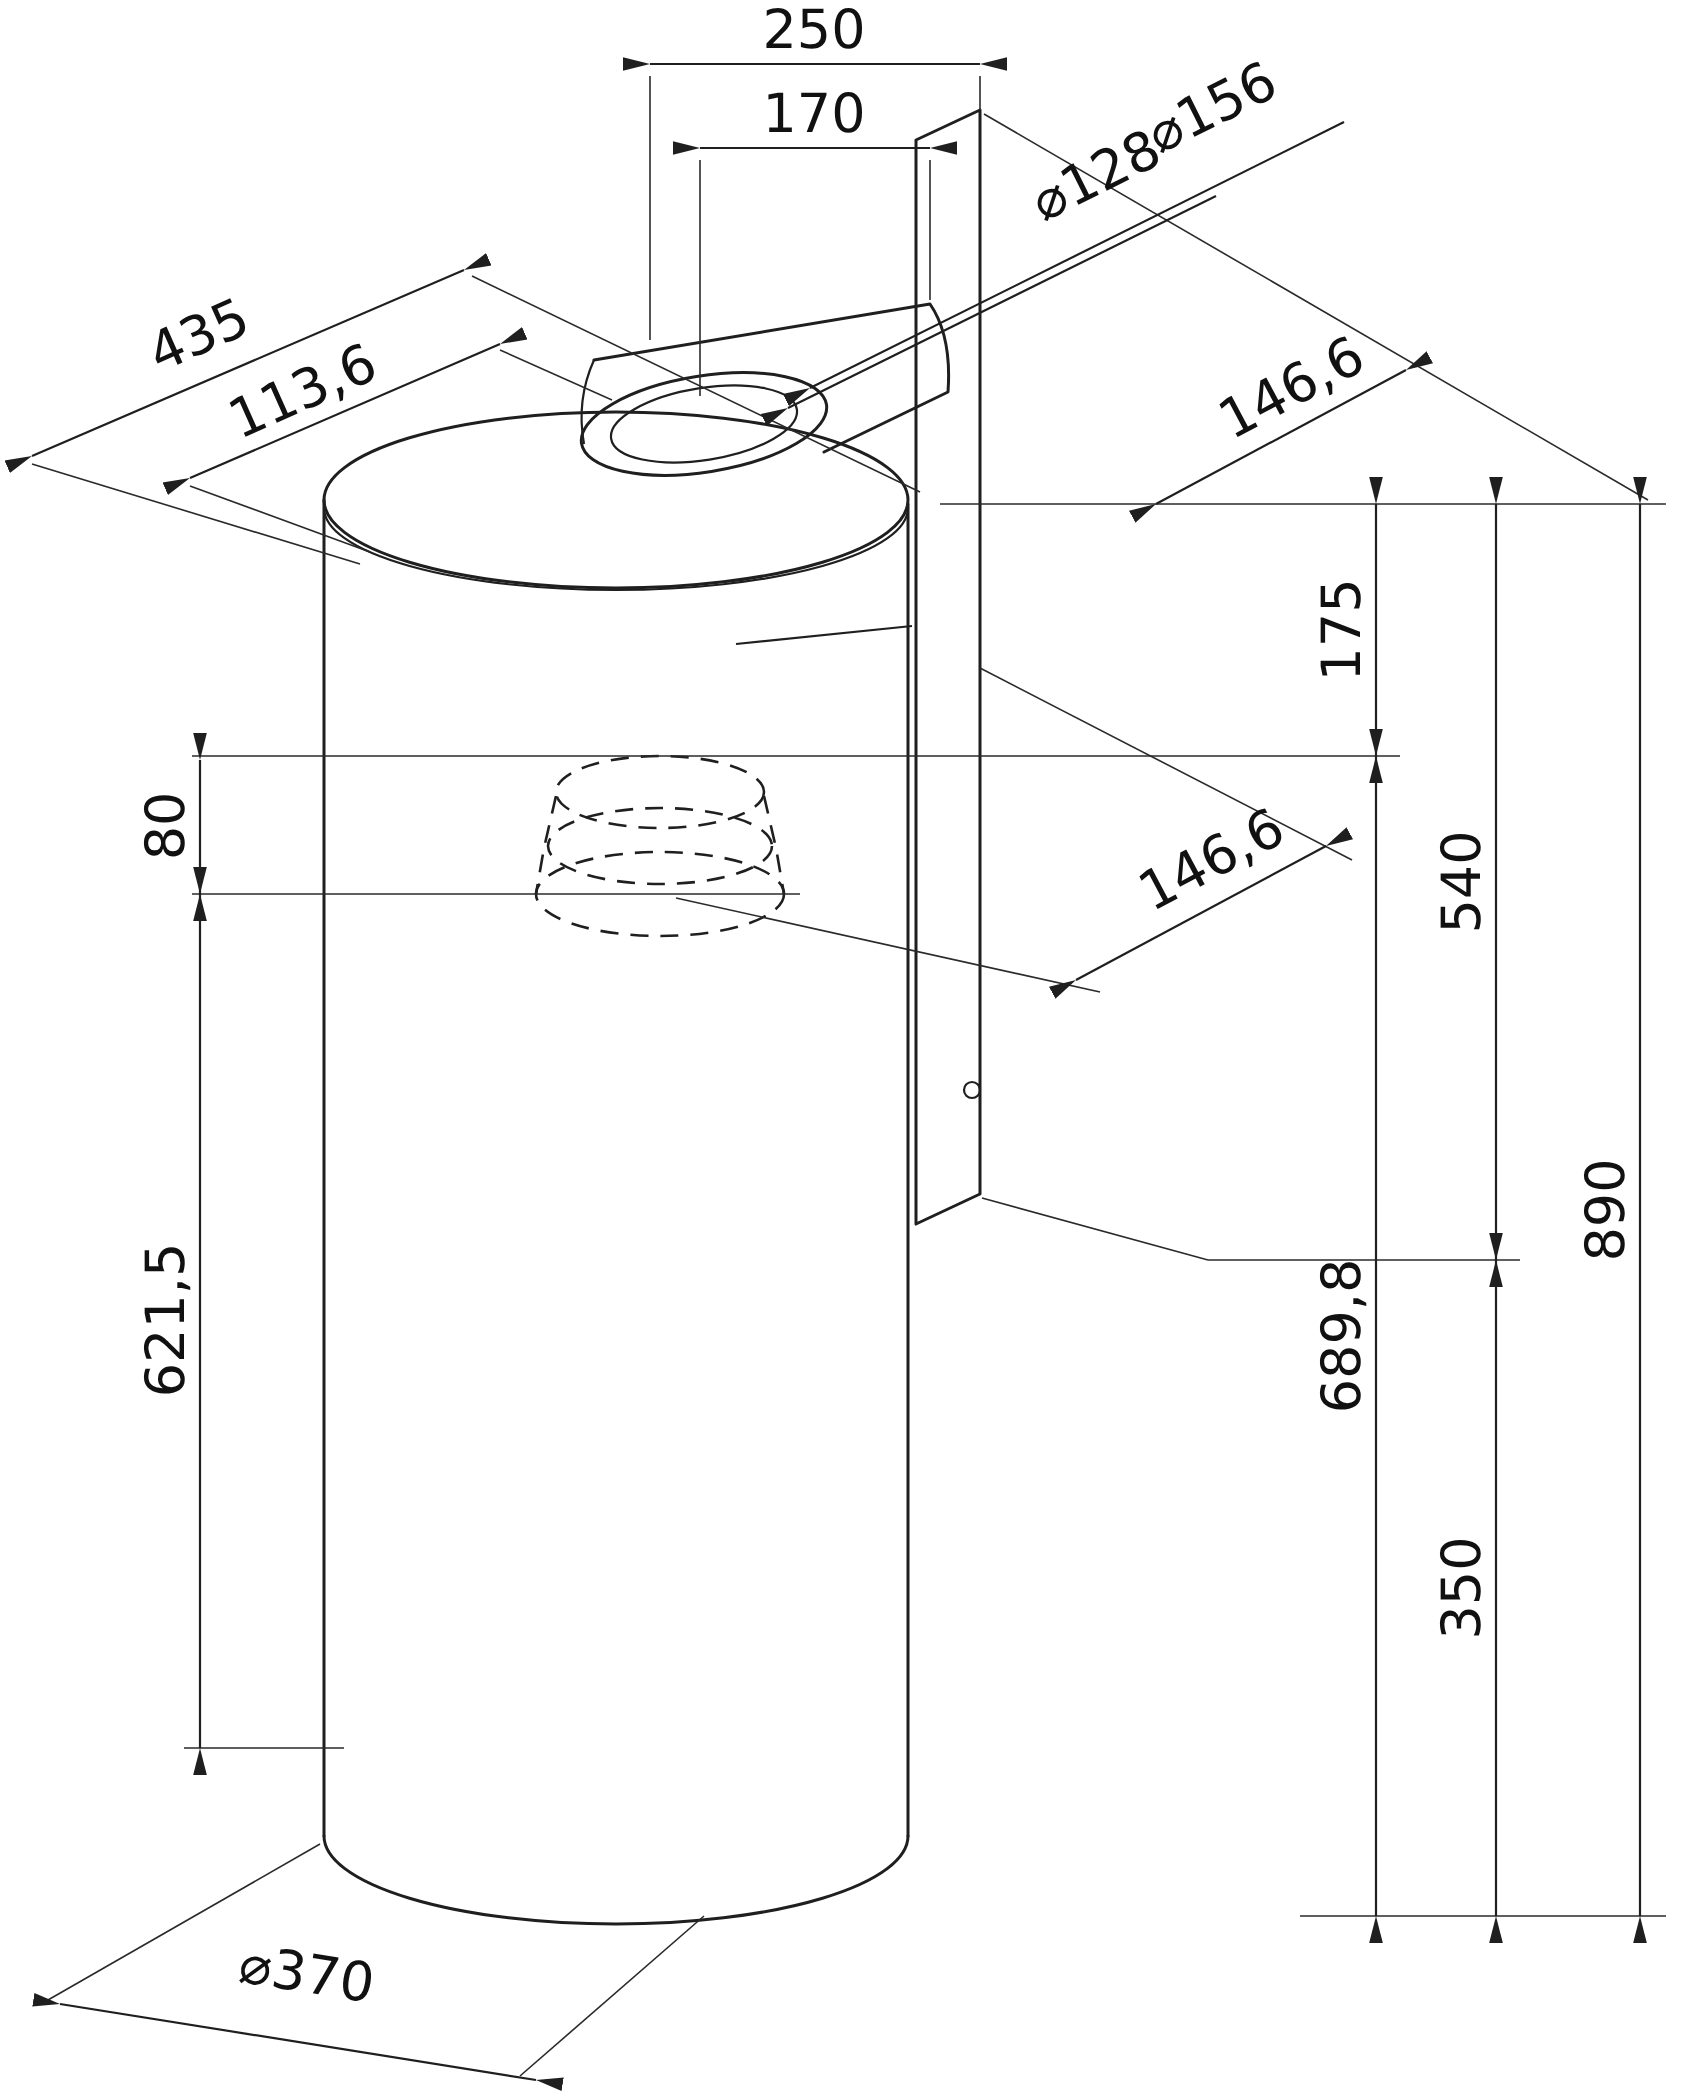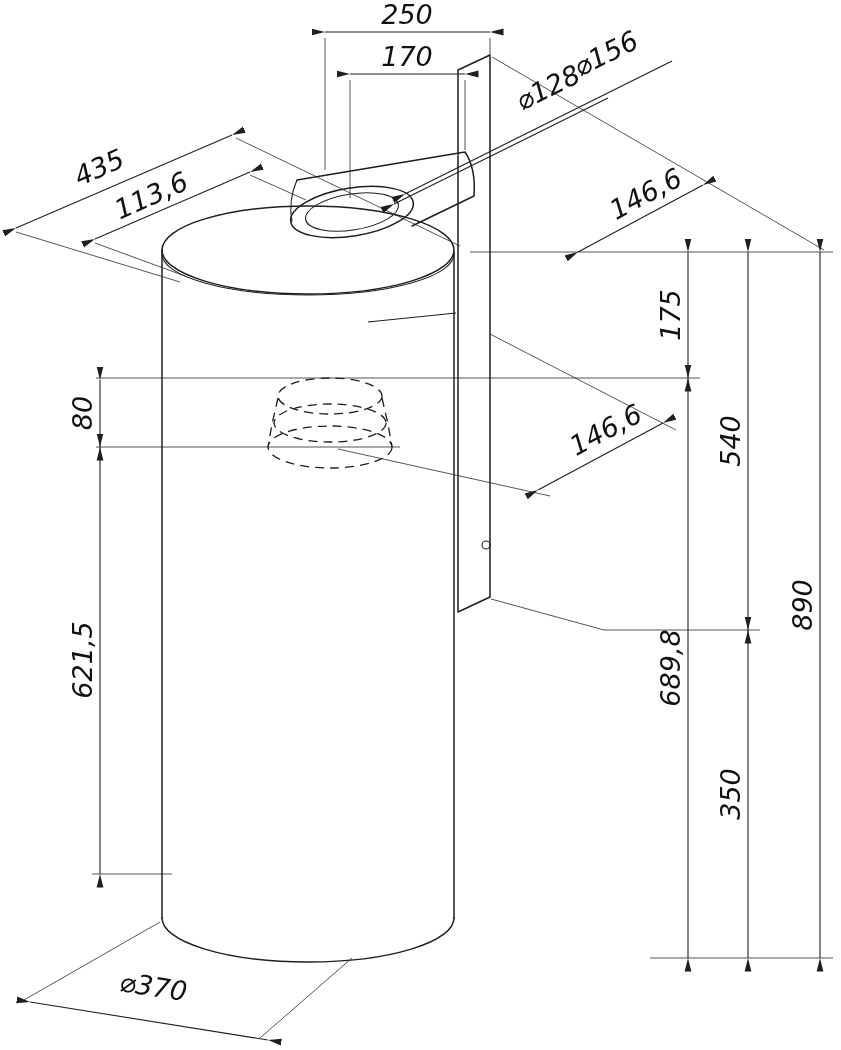--- a/index.html
+++ b/index.html
@@ -7,21 +7,20 @@
     padding: 0;
     background: #ffffff;
   }
   .stage {
     width: 841px;
     height: 1050px;
     background: #ffffff;
     position: relative;
     overflow: hidden;
     font-family: "DejaVu Sans", "Liberation Sans", sans-serif;
-    font-style: italic;
   }
   svg {
     display: block;
   }
   .obj {
     fill: none;
     stroke: #1f1f1f;
     stroke-width: 1.5;
     stroke-linecap: round;
     stroke-linejoin: round;

